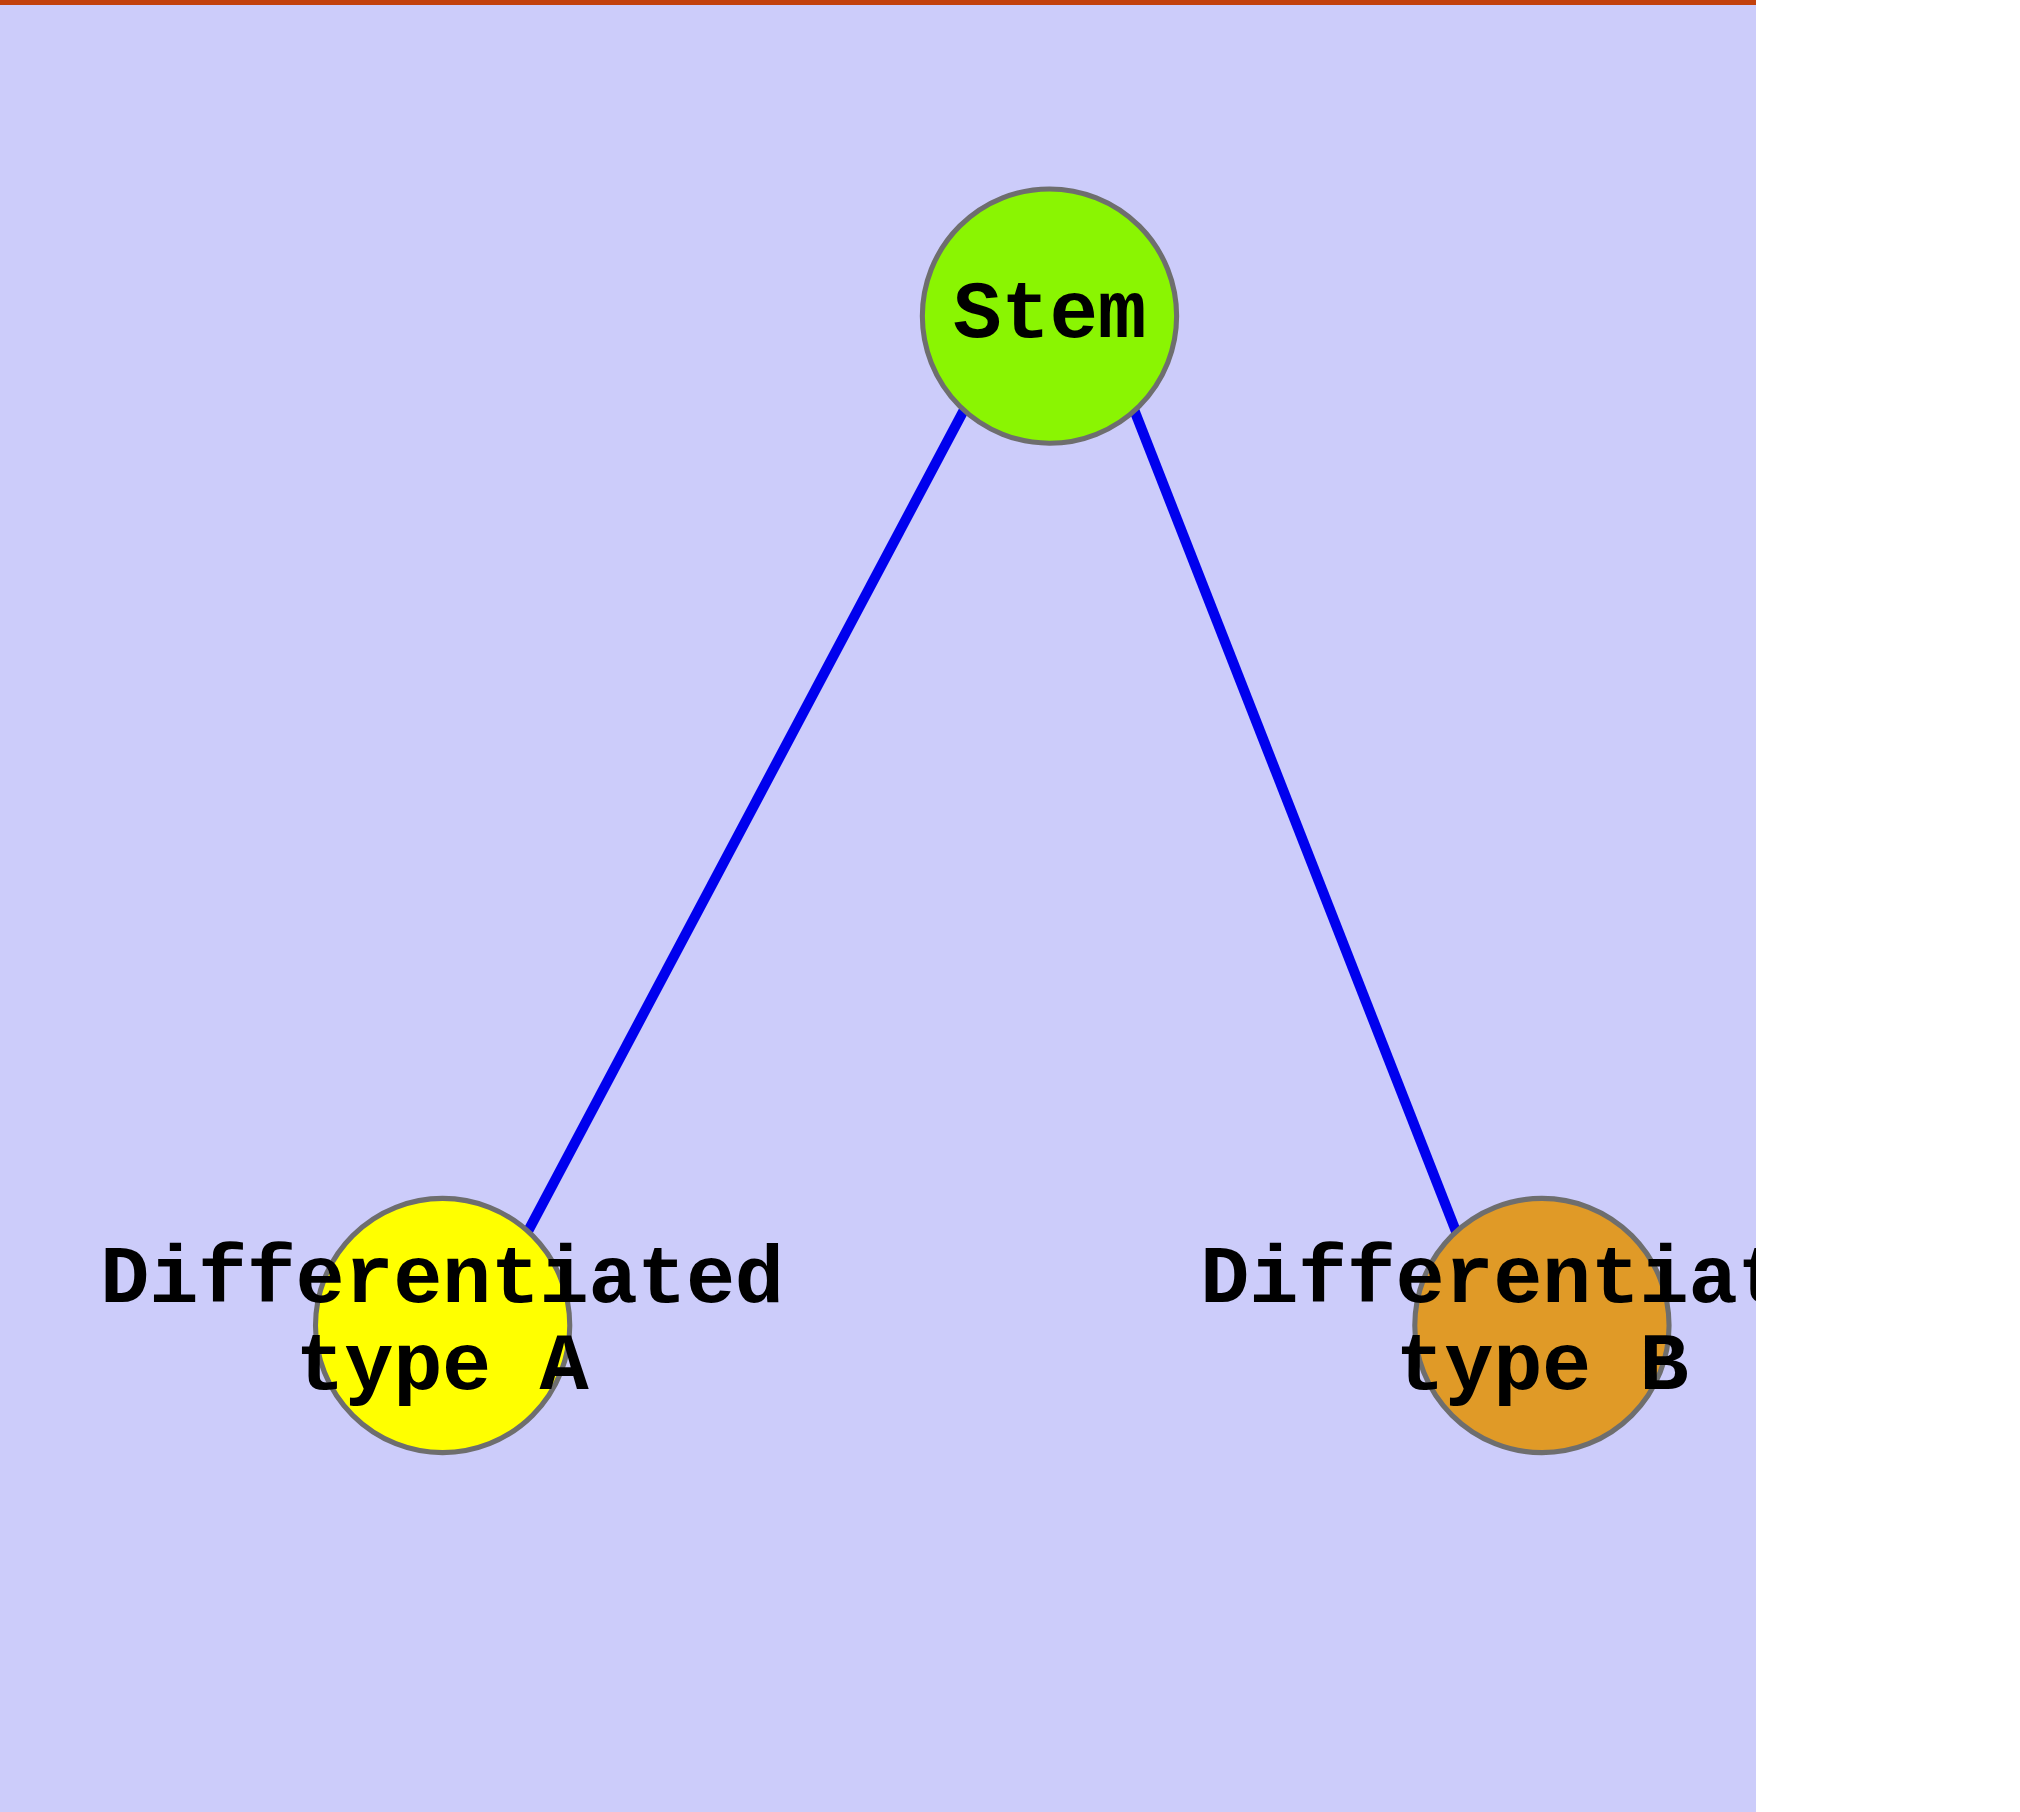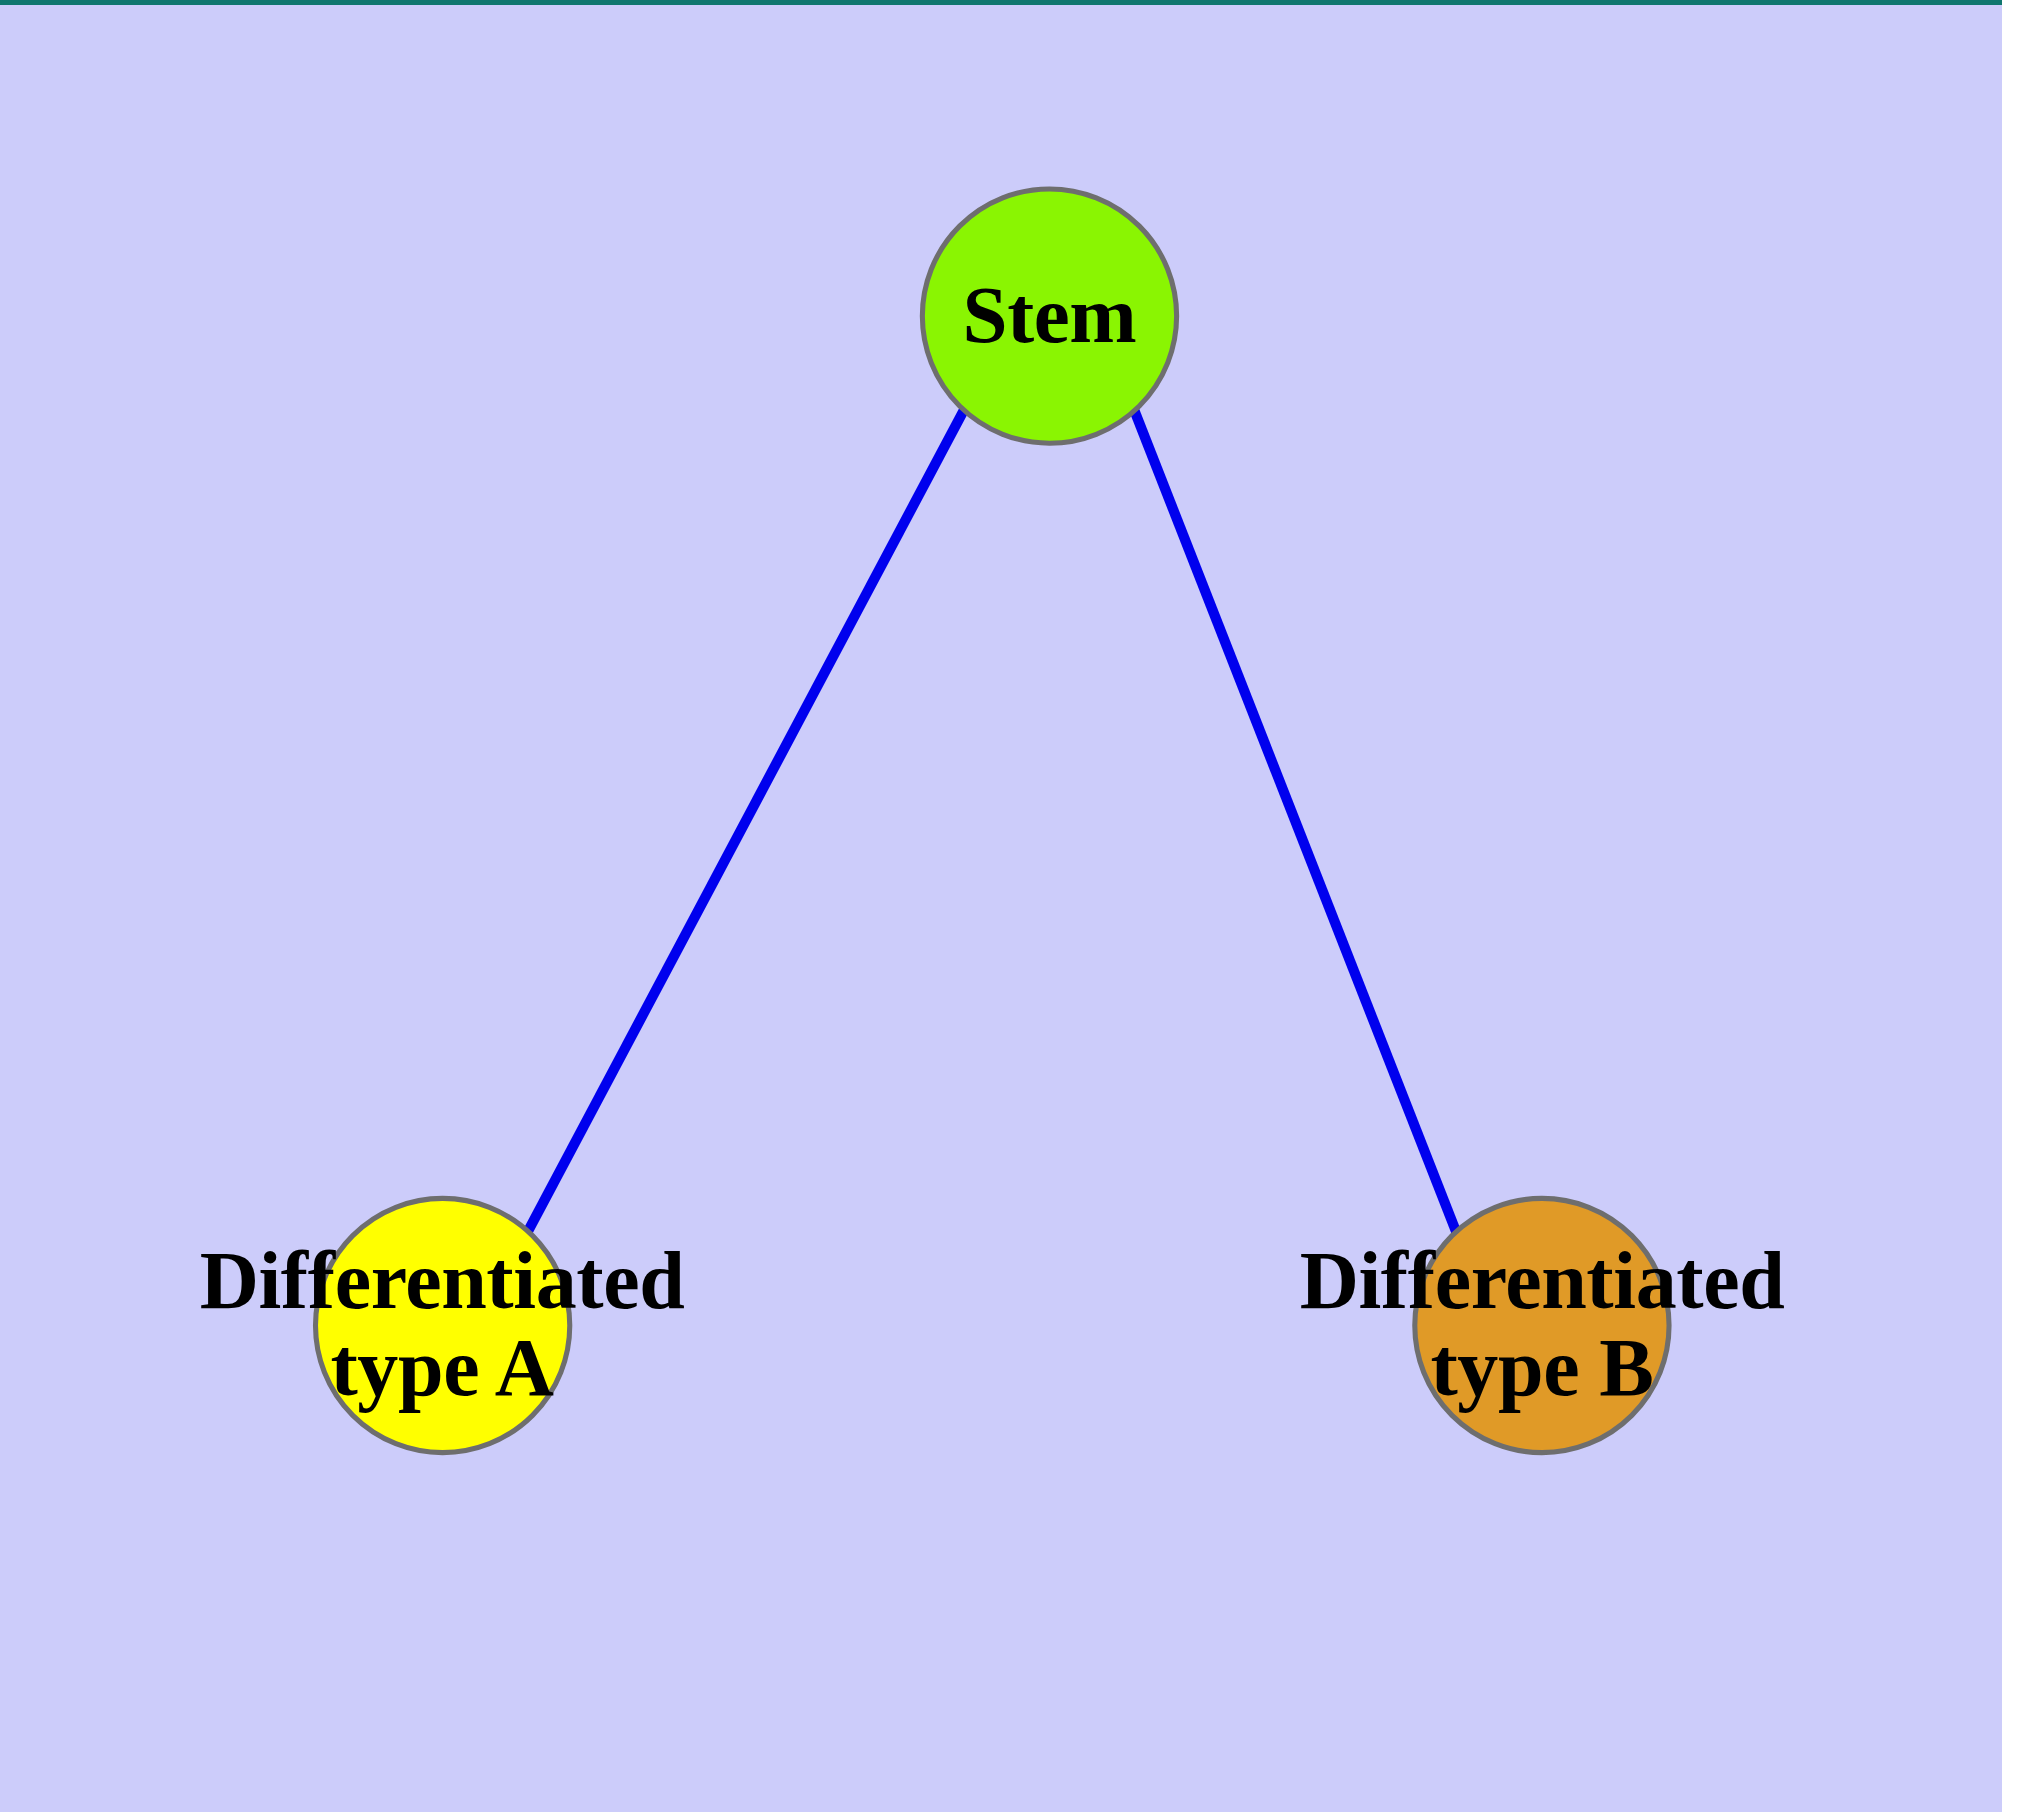--- a/index.html
+++ b/index.html
@@ -3,25 +3,25 @@
 <meta charset="utf-8">
 <title>Cell differentiation graph</title>
 <style>
   html, body {
     margin: 0;
     padding: 0;
     background: #ffffff;
   }
   #stage {
     position: relative;
-    width: 2002px;
+    width: 1756px;
     height: 1812px;
-    background: #0f766e;
+    background: #c2410c;
     overflow: hidden;
-    font-family: Liberation Serif, serif;
+    font-family: Liberation Mono, monospace;
   }
   #canvas {
     position: absolute;
     left: 0;
     top: 5.1px;
     width: 2021px;
     height: 1807px;
     background: #ccccfa;
   }
   #graph-svg {

